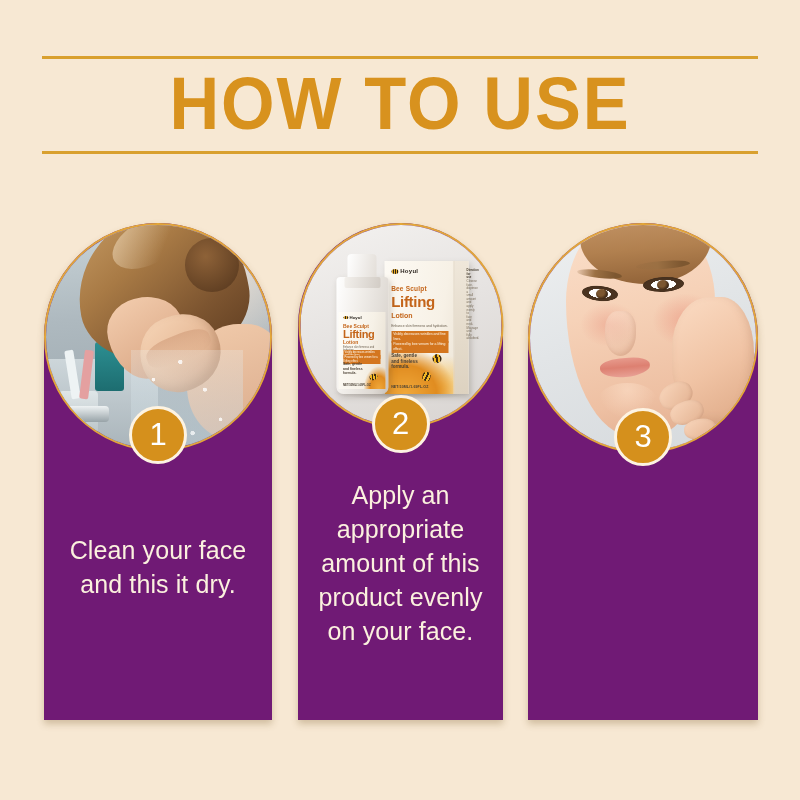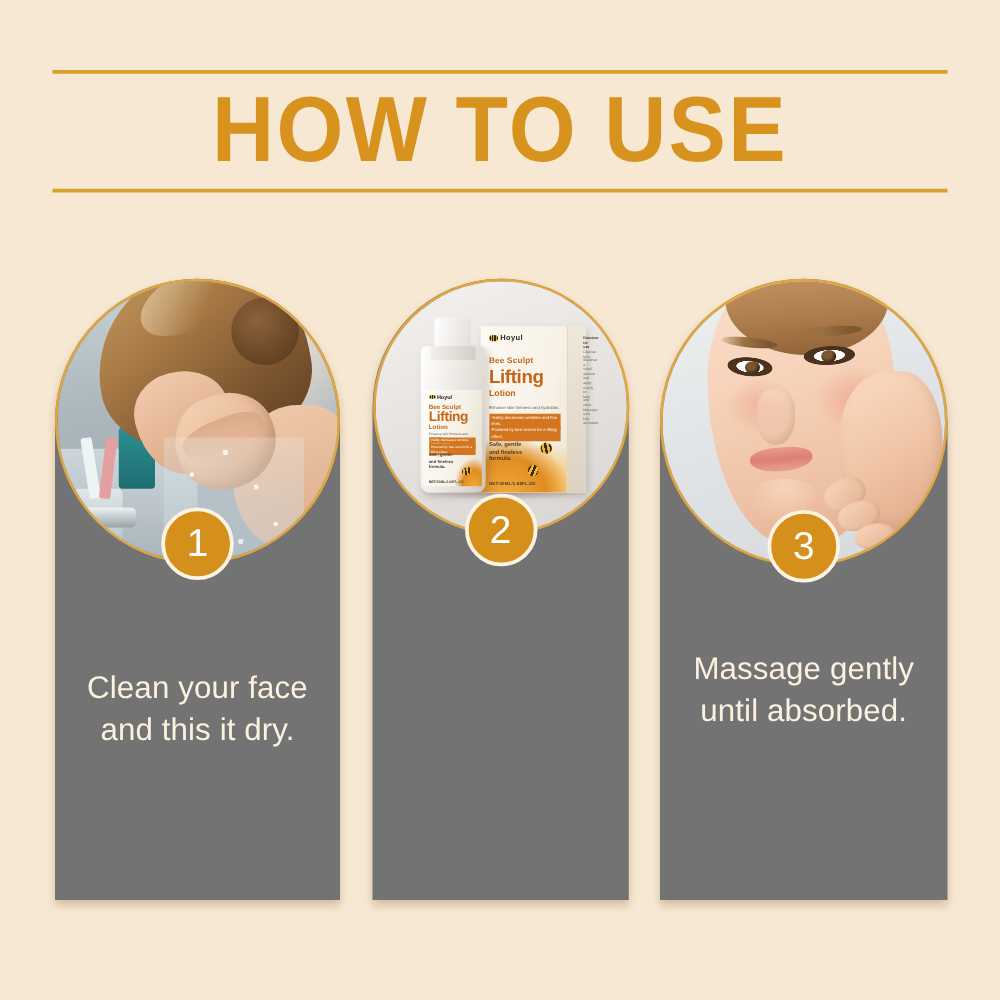--- a/index.html
+++ b/index.html
@@ -65,21 +65,21 @@
     left: 44px;
     top: 223px;
     width: 714px;
     height: 500px;
   }
 
   .card {
     position: absolute;
     top: 0;
     height: 497px;
-    background: #737373;
+    background: #701a75;
     box-shadow: 0 4px 7px rgba(120, 90, 40, 0.30);
   }
   .card-1 { left: 0px;   width: 228px; border-radius: 114px 114px 0 0; }
   .card-2 { left: 254px; width: 205px; border-radius: 103px 103px 0 0; }
   .card-3 { left: 484px; width: 230px; border-radius: 115px 115px 0 0; }
 
   
   .photo {
     position: absolute;
     left: 50%;
@@ -604,20 +604,21 @@
               <div class="b-sub">Enhance skin firmness and hydration.</div>
               <div class="b-band b-band-1">Visibly decreases wrinkles and fine lines.</div>
               <div class="b-band b-band-2">Powered by bee venom for a lifting effect.</div>
               <div class="b-safe">Safe, gentle and fineless formula.</div>
               <div class="b-net">NET:50ML/1.69FL.OZ</div>
             </div>
           </div>
         </div>
       </div>
       <div class="badge">2</div>
+      <div class="caption">Apply an appropriate amount of this product evenly on your face.</div>
     </div>
 
     <div class="card card-3">
       <div class="photo">
         <div class="photo-inner p3">
           <div class="p3-face"></div>
           <div class="p3-fore"></div>
           <div class="p3-blush-l"></div>
           <div class="p3-blush-r"></div>
           <div class="p3-brow-l"></div>
@@ -629,17 +630,16 @@
           <div class="p3-nose"></div>
           <div class="p3-lips"></div>
           <div class="p3-chin"></div>
           <div class="p3-hand"></div>
           <div class="p3-finger-1"></div>
           <div class="p3-finger-2"></div>
           <div class="p3-finger-3"></div>
         </div>
       </div>
       <div class="badge">3</div>
-      <div class="caption">Massage gently until absorbed.</div>
     </div>
 
   </div>
 </div>
 
 </body></html>

